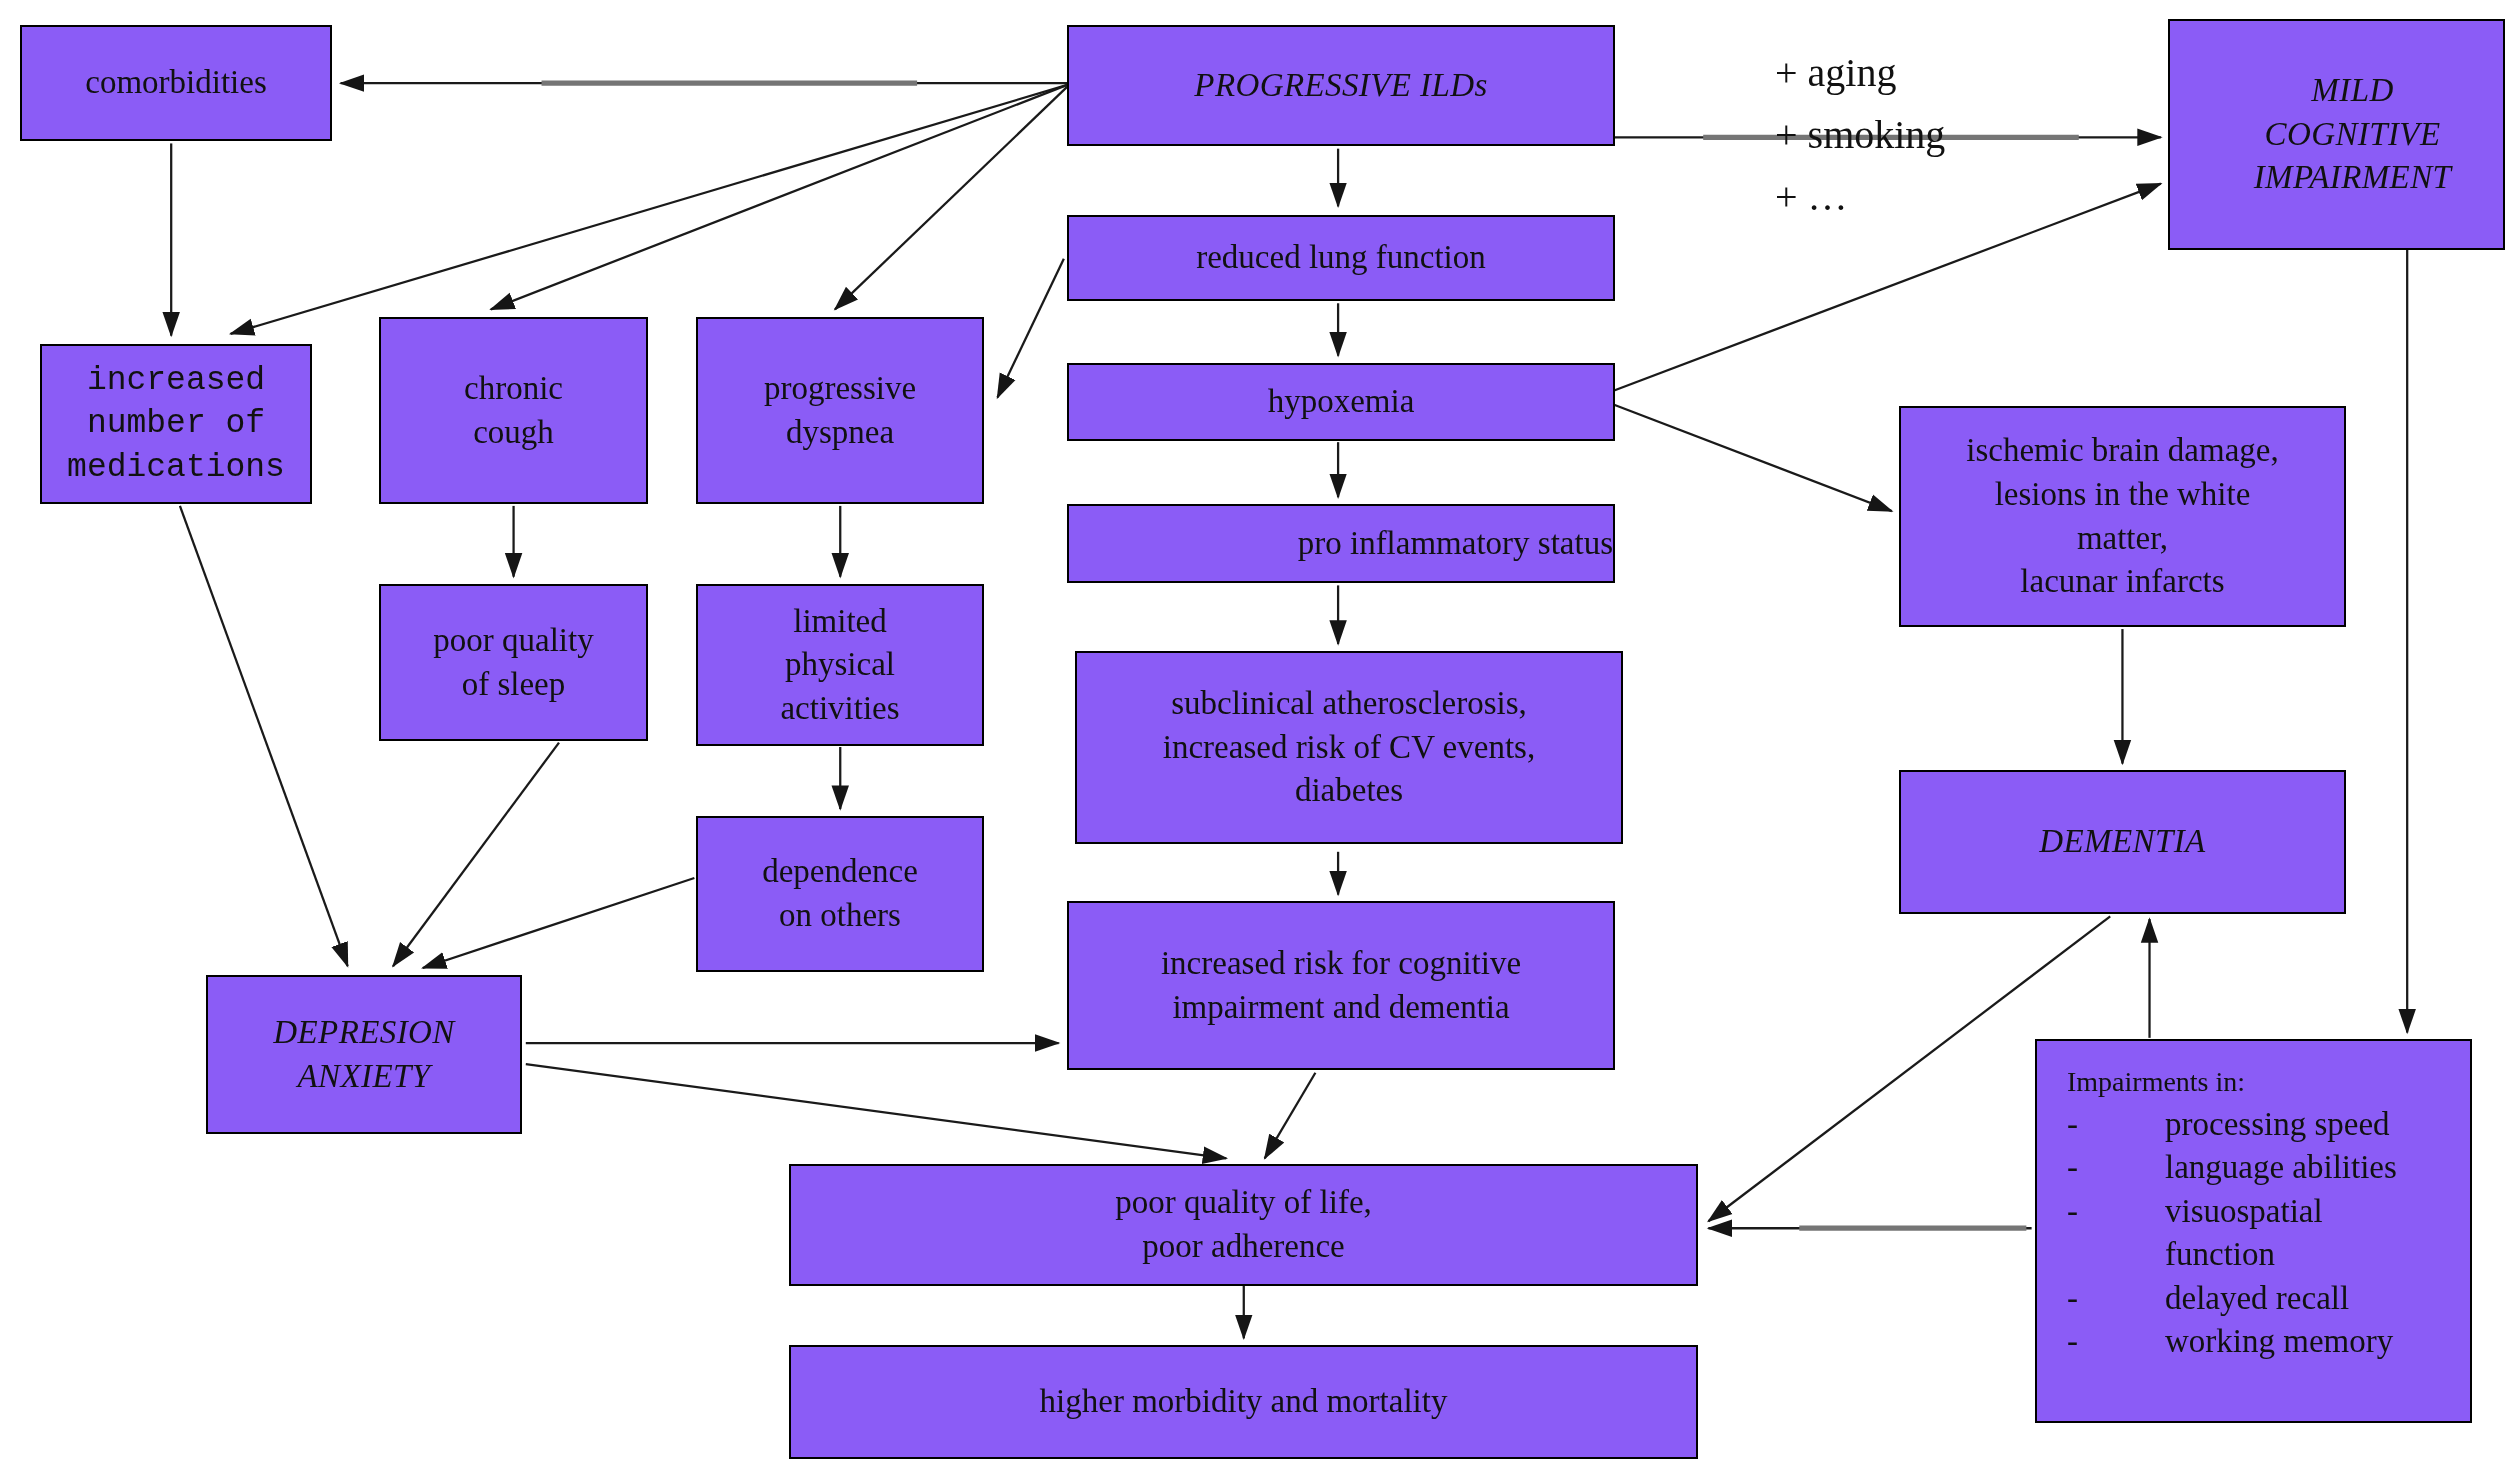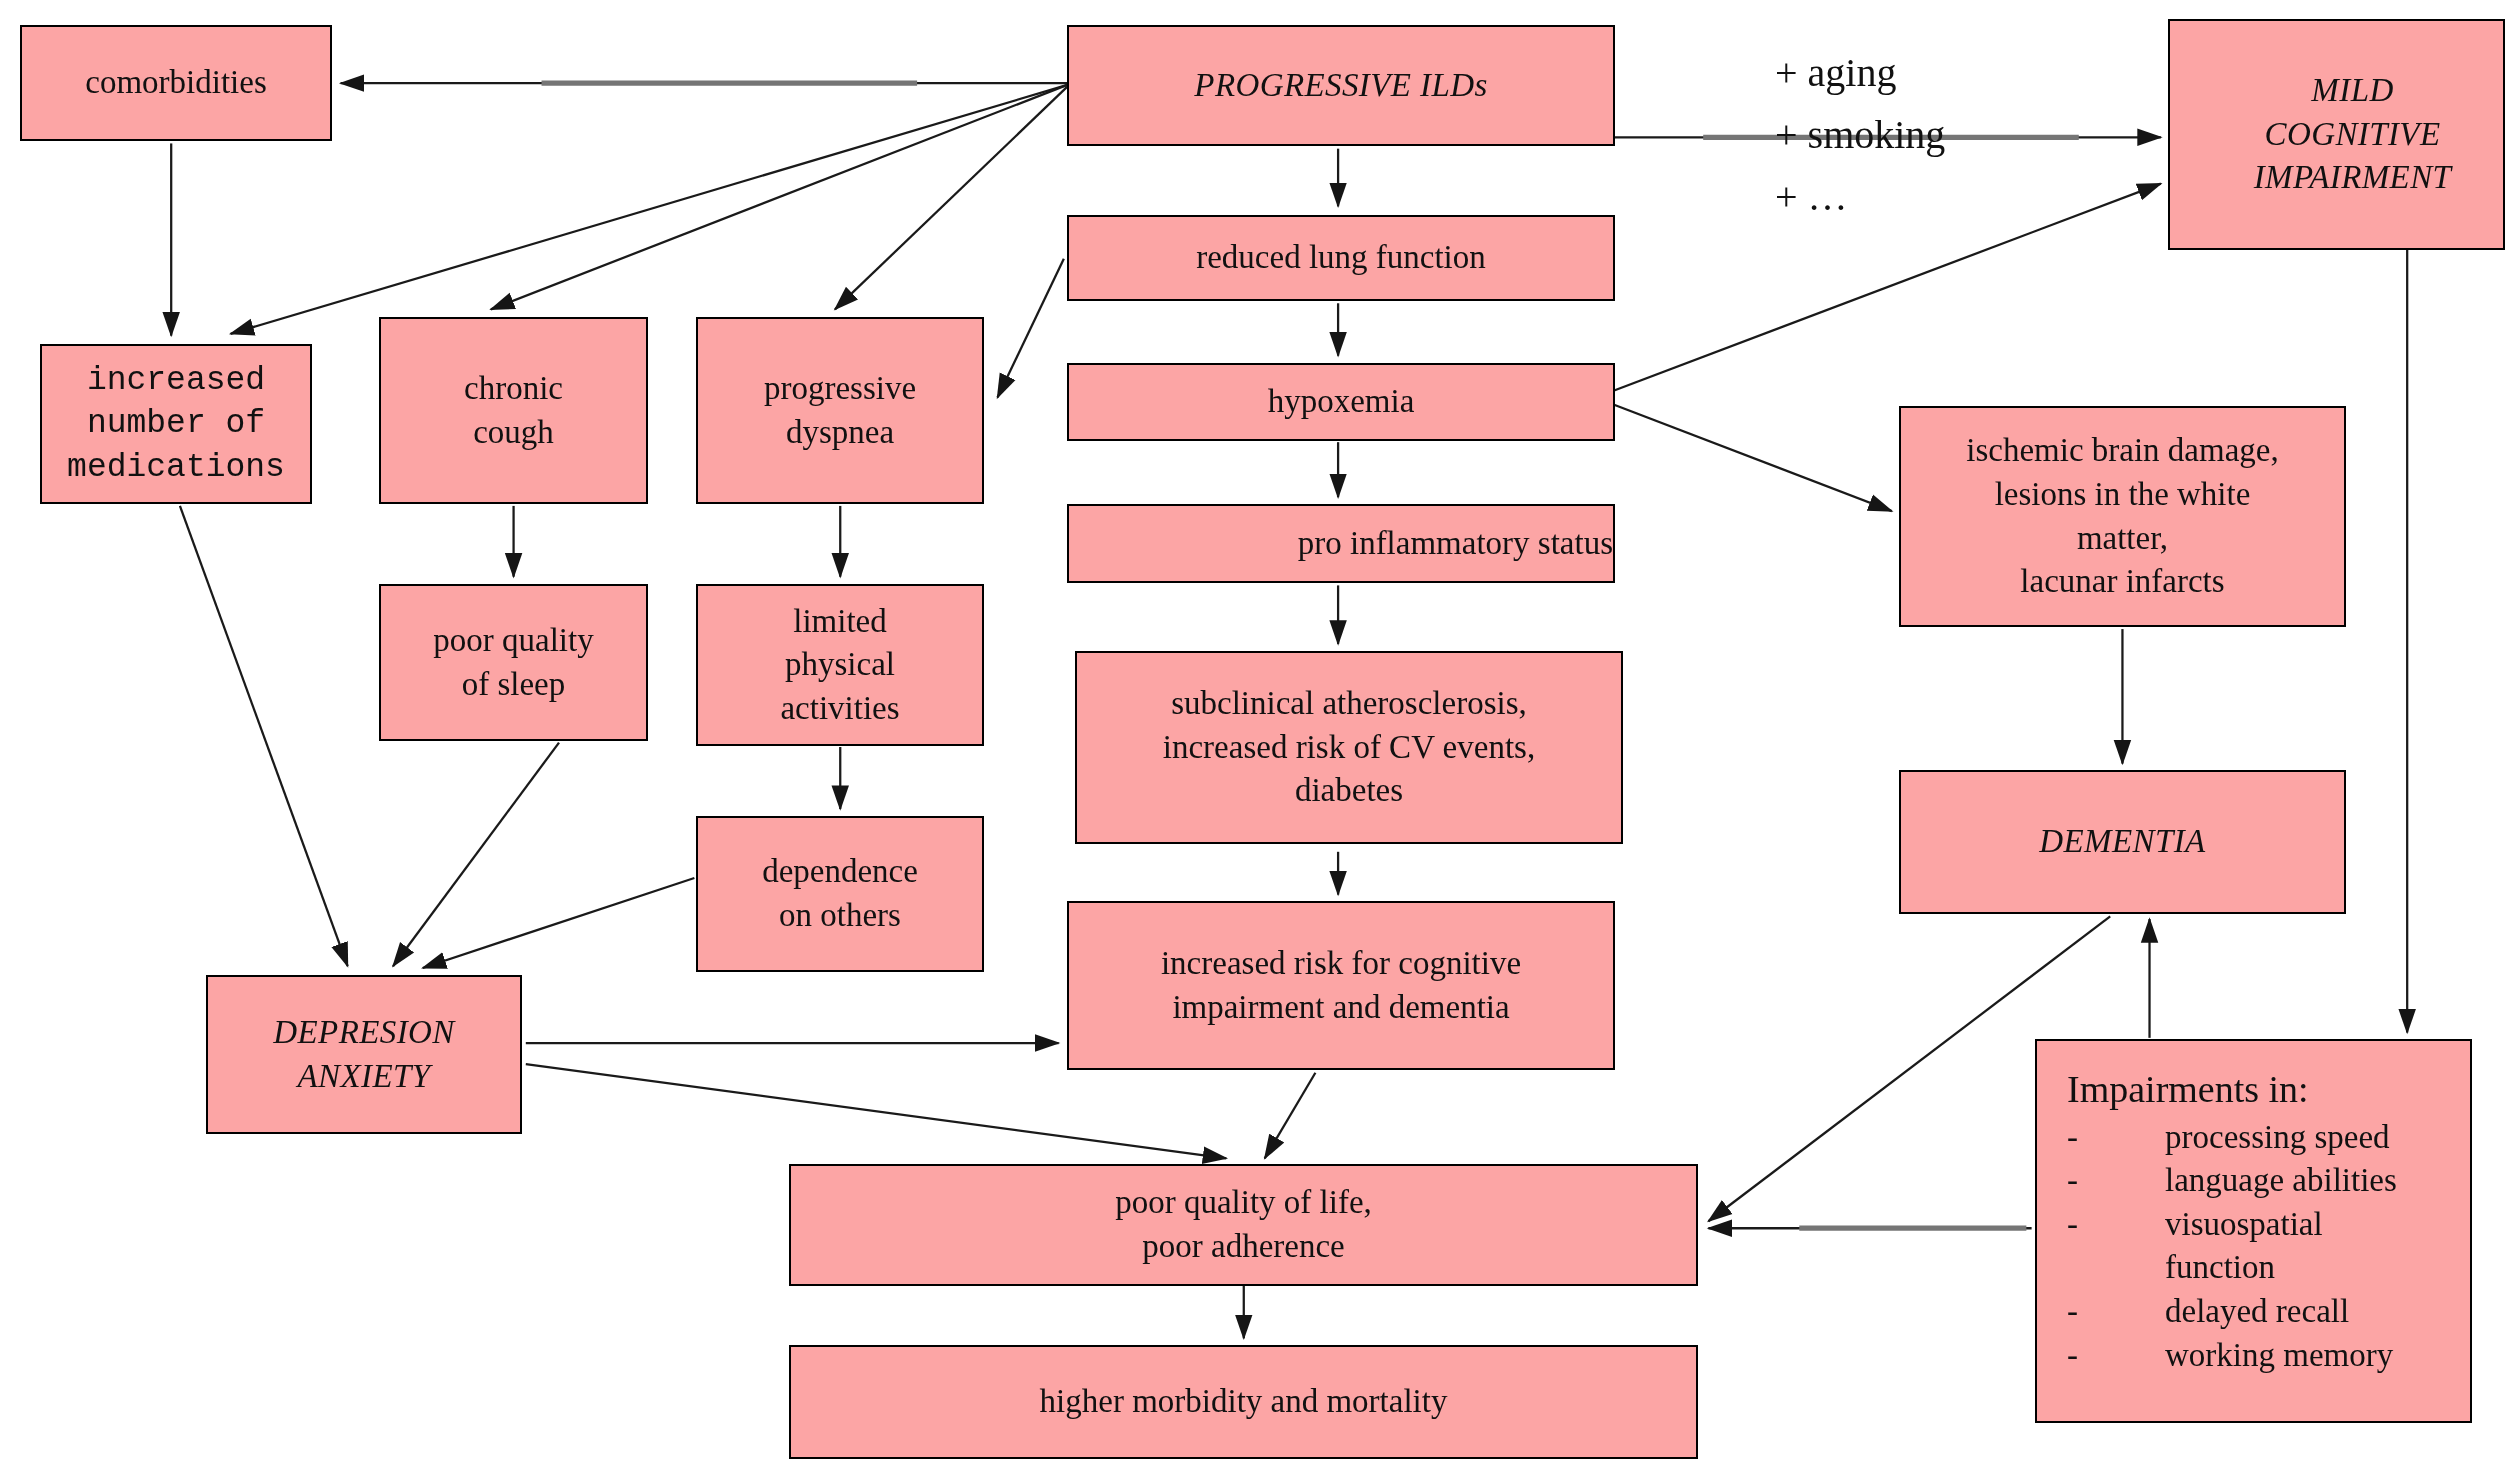--- a/index.html
+++ b/index.html
@@ -14,40 +14,40 @@
   }
   #arrows {
     position: absolute;
     left: 0; top: 0;
     width: 2512px; height: 1473px;
   }
   .node {
     position: absolute;
     box-sizing: border-box;
     border: 2.6px solid #000000;
-    background: #fca5a5;
+    background: #8b5cf6;
     display: flex;
     align-items: center;
     justify-content: center;
     text-align: center;
   }
   .lbl {
     white-space: pre-line;
     font-size: 33px;
     line-height: 1.32;
     color: #111111;
   }
   .caps .lbl { letter-spacing: 0.4px; font-style: italic; }
   .impair {
     display: block;
     text-align: left;
     padding: 23px 17.5px 8.7px 30px;
   }
   .imp-title {
-    font-size: 38px;
+    font-size: 28px;
     line-height: 1.32;
     margin-bottom: 1.7px;
   }
   .imp-item {
     display: flex;
     font-size: 33px;
     line-height: 1.32;
   }
   .imp-item .dash {
     flex: 0 0 98px;

